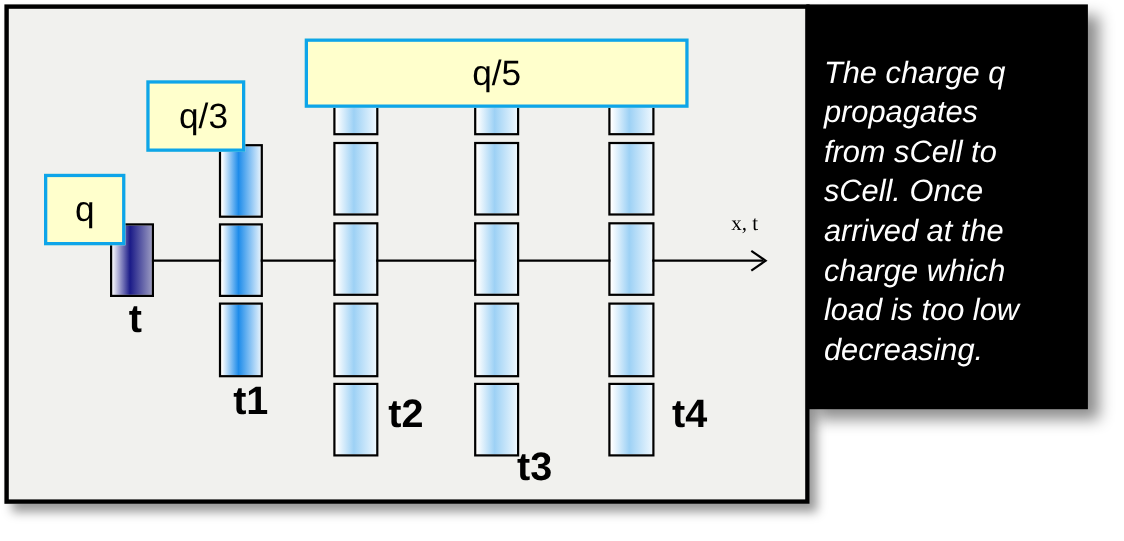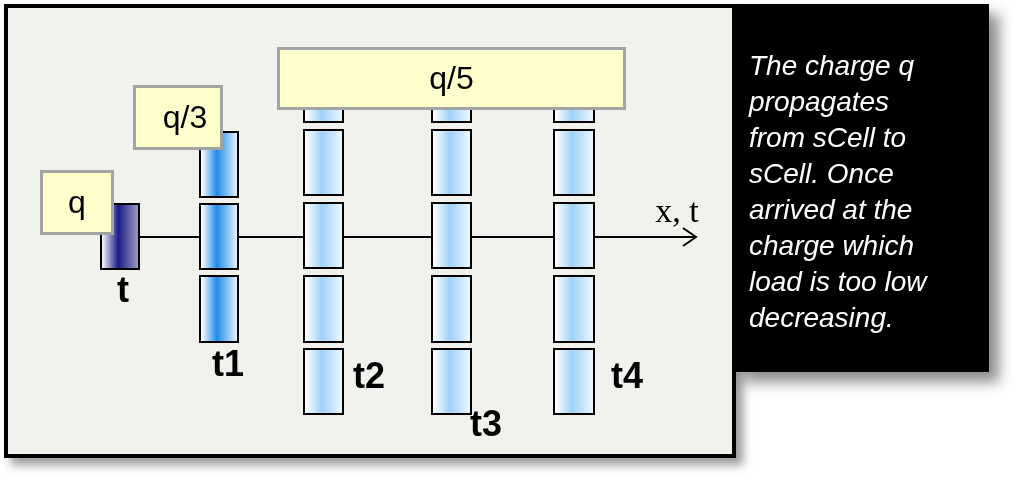--- a/index.html
+++ b/index.html
@@ -21,33 +21,33 @@
   .cell.strong{
     background:linear-gradient(to right,#ffffff 2%,var(--cell-strong,#1e8cea) 44%,#e3f1fc 100%);
   }
   .cell.light{
     background:linear-gradient(to right,#ffffff 2%,var(--cell-light,#9dd1f5) 45%,#edf7fe 100%);
   }
   .cell.purple{
     background:linear-gradient(to right,#f0f0f8 2%,var(--cell-purple,#1b1b88) 45%,#9898c0 100%);
   }
   .charge-box{
-    position:absolute;box-sizing:border-box;border:3px solid #a3a3a3;
+    position:absolute;box-sizing:border-box;border:3px solid #0ea5e9;
     background:var(--box-fill,#ffffcc);
     display:flex;align-items:center;justify-content:center;
-    font-size:32px;color:#000;z-index:3;margin-top:12px;
+    font-size:32px;color:#000;z-index:3;
   }
   .t-label{
     position:absolute;width:80px;text-align:center;
     font-weight:bold;font-size:36px;line-height:1;color:#000;z-index:3;
   }
   #axis-label{
     position:absolute;left:637px;top:194px;width:80px;text-align:center;
     font-family:"Liberation Serif","DejaVu Serif",serif;
-    font-size:34px;line-height:1;color:#000;z-index:3;
+    font-size:19px;line-height:1;color:#000;z-index:3;
   }
   #sidebar{
     position:absolute;left:733px;top:4px;width:256px;height:368px;
     box-sizing:border-box;background:var(--sidebar-bg,#000000);
     box-shadow:10px 10px 13px rgba(0,0,0,0.45);
     z-index:4;padding:44px 12px 0 16px;
   }
   .sidebar-line{
     font-style:italic;font-size:28px;line-height:36px;
     color:var(--sidebar-text,#ffffff);white-space:nowrap;

